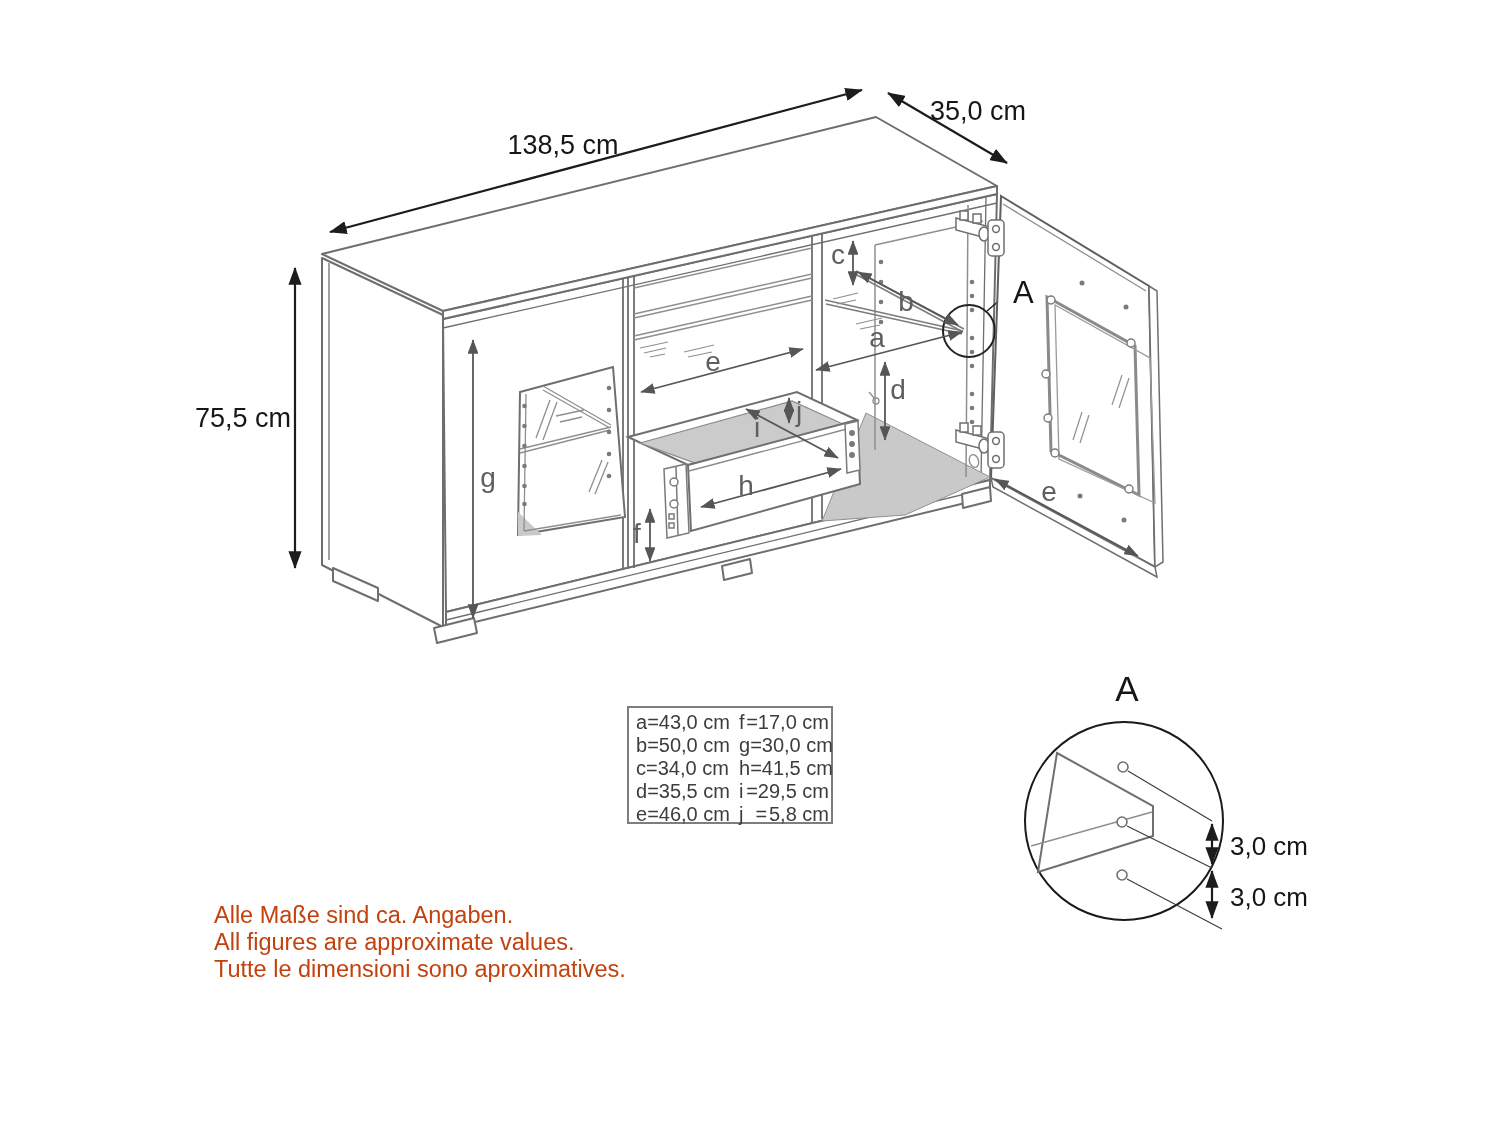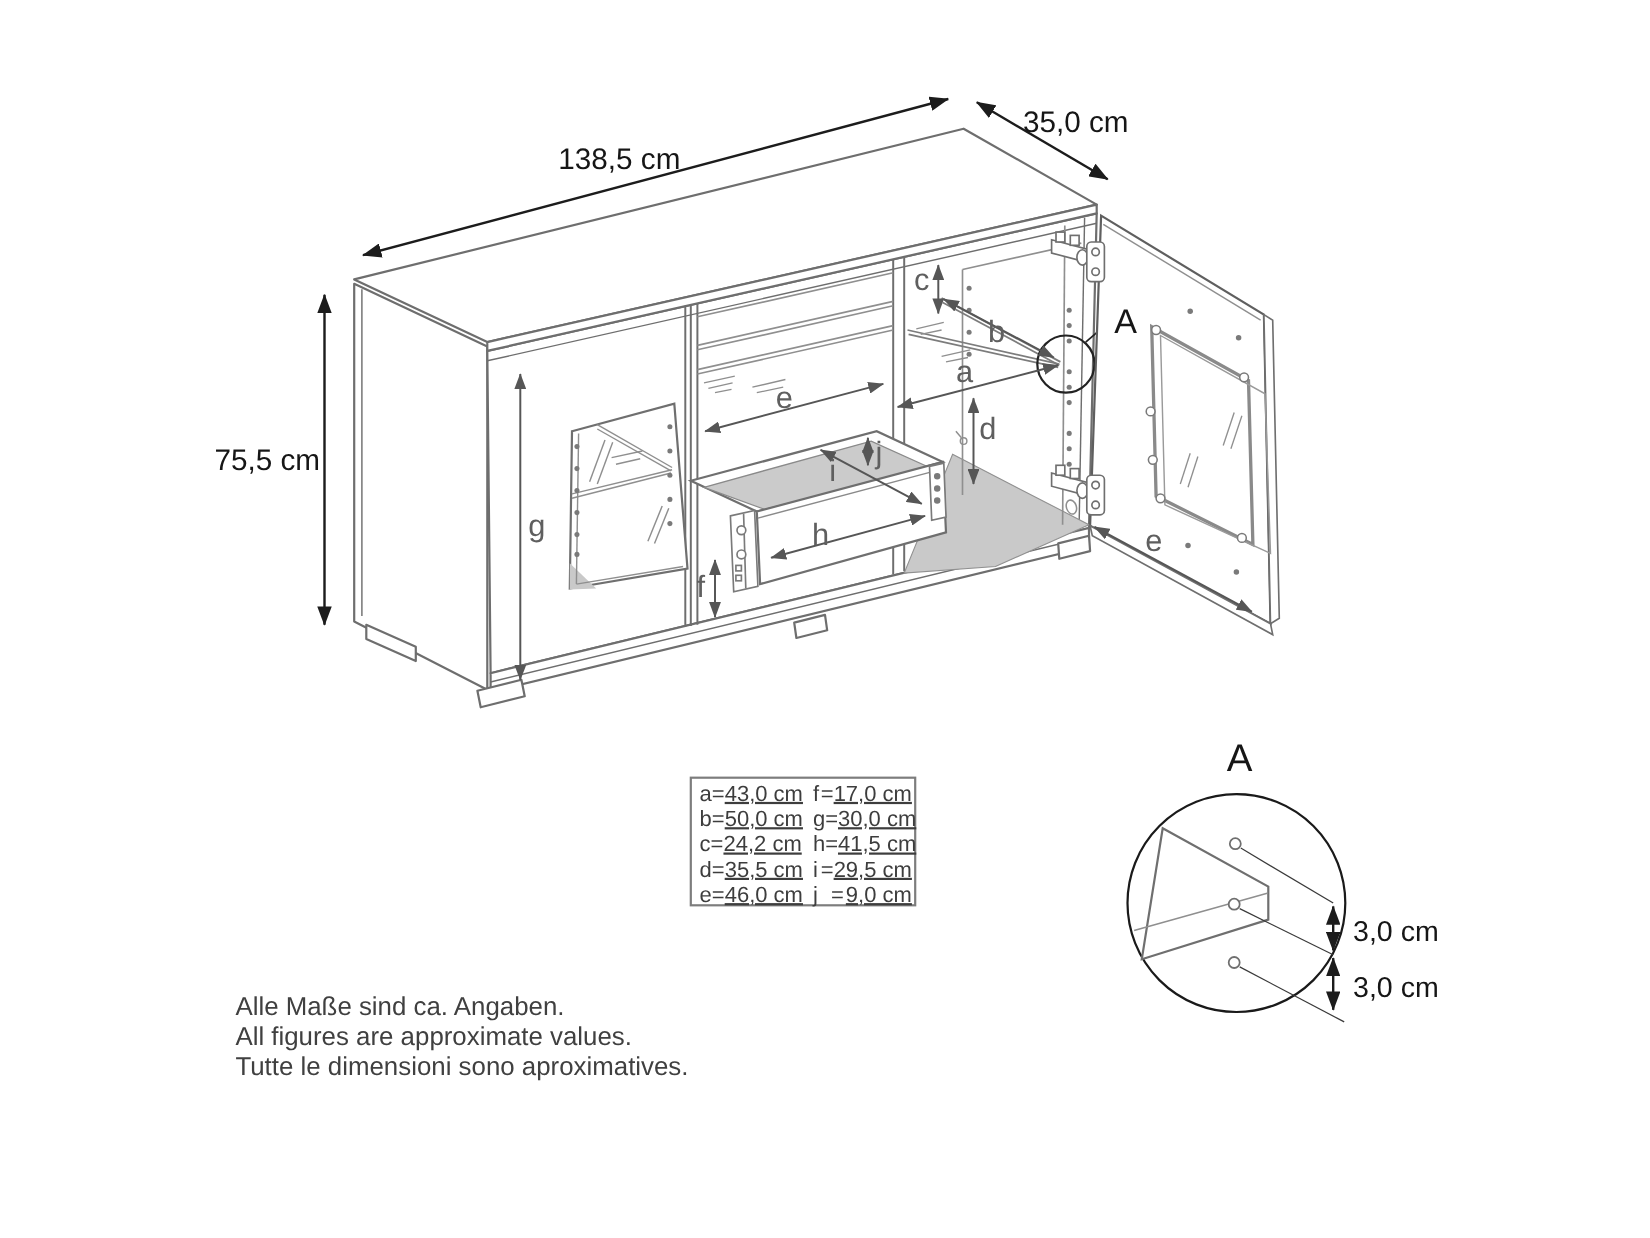--- a/index.html
+++ b/index.html
@@ -13,24 +13,24 @@
   .smdim{font-size:26px;fill:#161616;}
 
   
   .legend{position:absolute;left:627px;top:706px;width:206px;height:118px;box-sizing:border-box;
           border:2px solid #7d7d7d;background:#fff;display:flex;flex-direction:column;
           justify-content:space-evenly;padding:3px 7px;font-size:20px;color:#3d3d3d;}
   .lrow{display:flex;gap:13px;}
   .lcell{display:flex;width:90px;}
   .lk{width:15px;}
   .leq{width:16px;text-align:center;}
-  .lv{flex:1;text-align:right;white-space:pre;text-decoration:underline;}
+  .lv{flex:1;text-align:right;white-space:pre;}
 
   
-  .notes{position:absolute;left:214px;top:902px;font-size:23.5px;line-height:27px;color:#404040;}
+  .notes{position:absolute;left:214px;top:902px;font-size:23.5px;line-height:27px;color:#c2410c;}
 </style>
 </head>
 <body>
 
 <div class="canvas">
 
 <svg width="1500" height="1125" viewBox="0 0 1500 1125">
   <defs>
     <marker id="ge" markerWidth="8" markerHeight="6" refX="7.6" refY="3" orient="auto">
       <path d="M0,0 L8,3 L0,6 Z" fill="#565656"></path>
@@ -321,21 +321,21 @@
     <span class="lcell">
           <span class="lk">g</span>
           <span class="leq">=</span>
           <span class="lv">30,0 cm</span>
         </span>
   </div>
   <div class="lrow">
     <span class="lcell">
           <span class="lk">c</span>
           <span class="leq">=</span>
-          <span class="lv">24,2 cm</span>
+          <span class="lv">34,0 cm</span>
         </span>
     <span class="lcell">
           <span class="lk">h</span>
           <span class="leq">=</span>
           <span class="lv">41,5 cm</span>
         </span>
   </div>
   <div class="lrow">
     <span class="lcell">
           <span class="lk">d</span>
@@ -350,21 +350,21 @@
   </div>
   <div class="lrow">
     <span class="lcell">
           <span class="lk">e</span>
           <span class="leq">=</span>
           <span class="lv">46,0 cm</span>
         </span>
     <span class="lcell">
           <span class="lk">j</span>
           <span class="leq">=</span>
-          <span class="lv">9,0 cm</span>
+          <span class="lv">5,8 cm</span>
         </span>
   </div>
 </div>
 
 
 <div class="notes">
   <div>Alle Maße sind ca. Angaben.</div>
   <div>All figures are approximate values.</div>
   <div>Tutte le dimensioni sono aproximatives.</div>
 </div>

